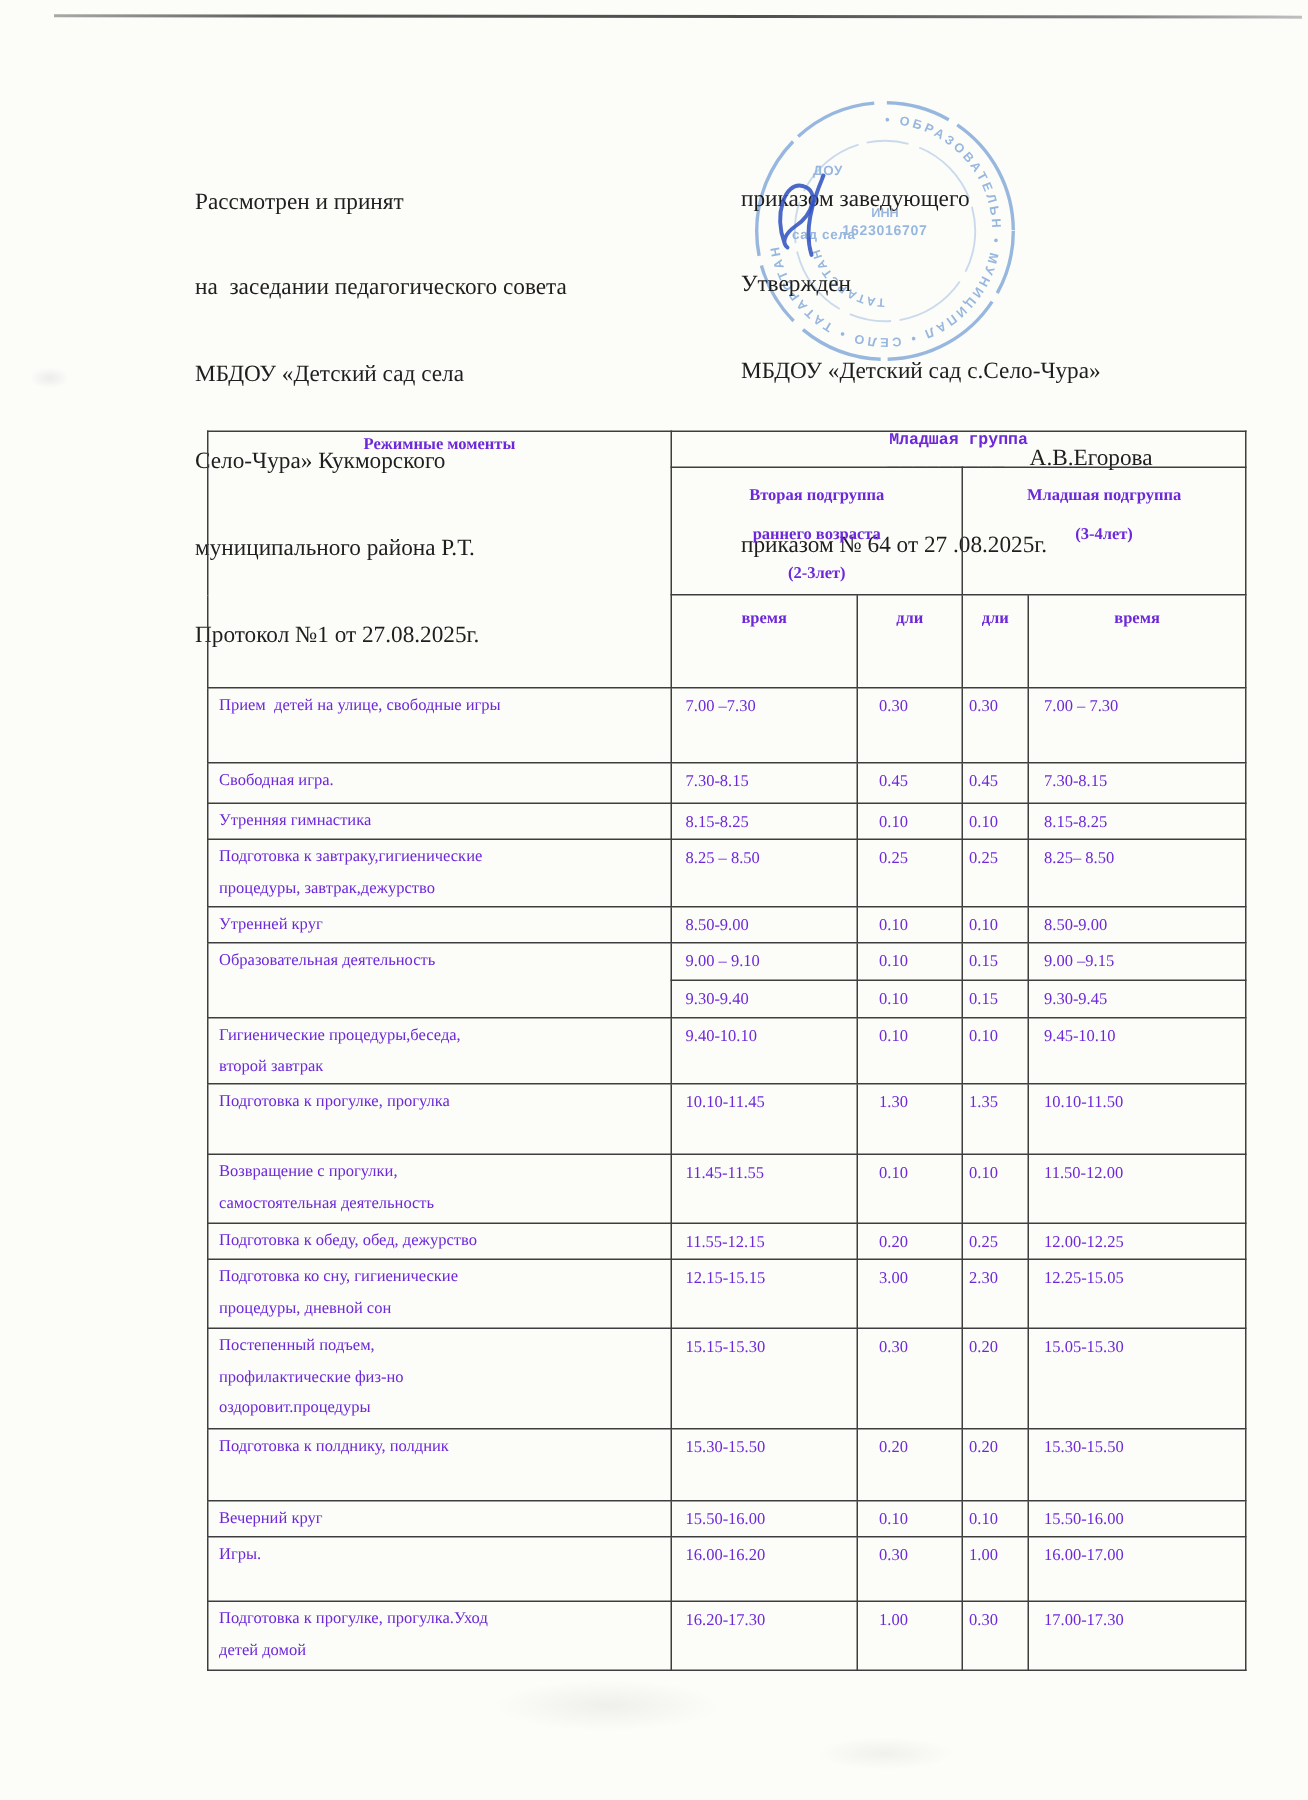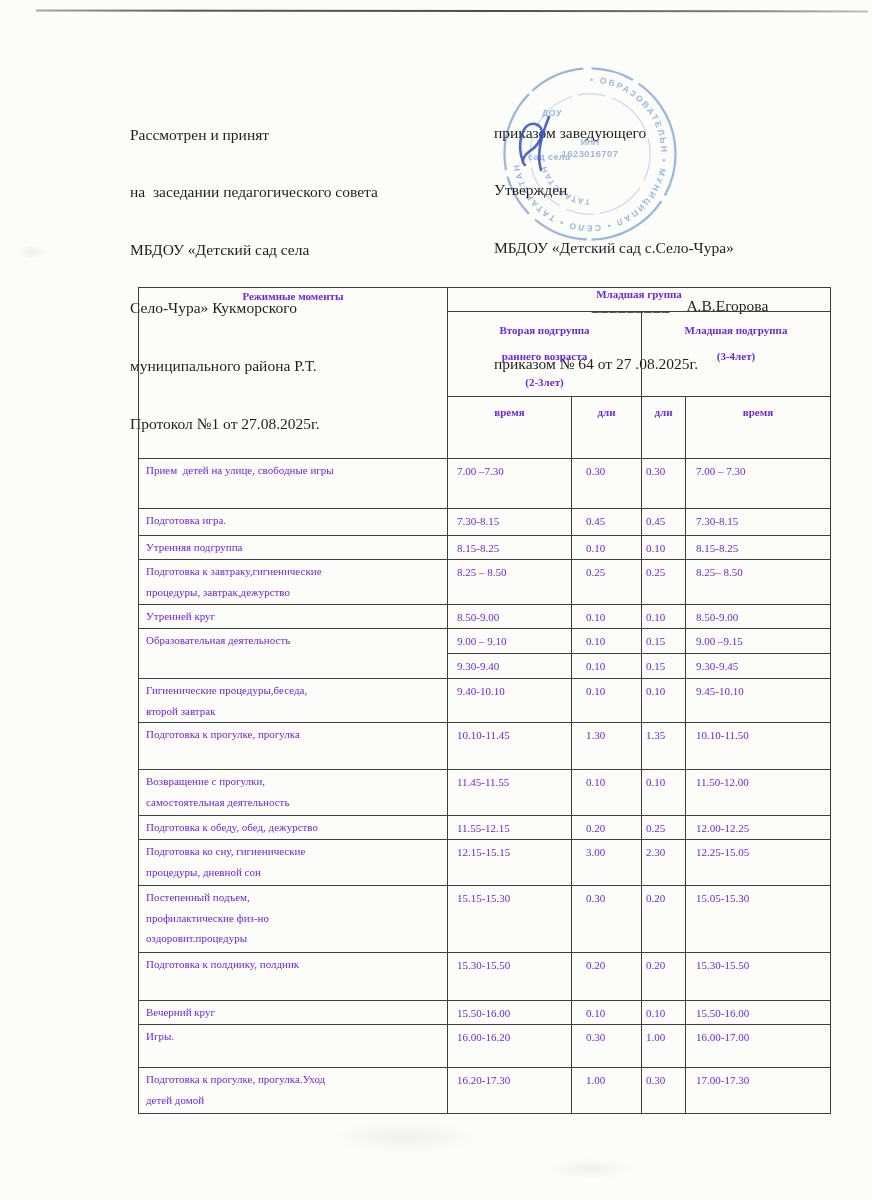--- a/index.html
+++ b/index.html
@@ -38,21 +38,21 @@
 
   .doc-title{position:absolute;left:134px;top:244px;width:700px;text-align:center;
     font-weight:bold;font-size:17px;line-height:20.5px;z-index:3;}
 
   table.schedule{position:absolute;left:138px;top:287px;width:692px;z-index:3;
     border-collapse:collapse;table-layout:fixed;font-size:11px;color:#6d28d9;}
   .schedule td,.schedule th{border:1.6px solid #3e3e3e;vertical-align:top;
     font-weight:normal;text-align:left;overflow:hidden;}
   .schedule .hdr{font-weight:bold;text-align:center;white-space:pre-wrap;}
   .h-moments{vertical-align:top;padding-top:2px;}
-  .h-group{vertical-align:middle;padding:0;}
+  .h-group{vertical-align:middle;padding:0;font-family:Liberation Mono, monospace;}
   .h-sub{padding-top:5px;line-height:26px;}
   .h-td{padding-top:9px;font-family:Liberation Serif, serif;}
   .c-act{padding:1px 4px 1px 7px;line-height:20.5px;white-space:pre-wrap;}
   .c-t1{padding:2px 2px 1px 9px;line-height:20px;}
   .c-d1{padding:2px 2px 1px 14px;line-height:20px;}
   .c-d2{padding:2px 1px 1px 4px;line-height:20px;}
   .c-t2{padding:2px 2px 1px 10px;line-height:20px;}
 </style>
 </head>
 <body>
@@ -132,28 +132,28 @@
       </tr>
 
       <tr style="height:50px">
         <td class="c-act">Прием  детей на улице, свободные игры</td>
         <td class="c-t1">7.00 –7.30</td>
         <td class="c-d1">0.30</td>
         <td class="c-d2">0.30</td>
         <td class="c-t2">7.00 – 7.30</td>
       </tr>
       <tr style="height:27px">
-        <td class="c-act">Подготовка игра.</td>
+        <td class="c-act">Свободная игра.</td>
         <td class="c-t1">7.30-8.15</td>
         <td class="c-d1">0.45</td>
         <td class="c-d2">0.45</td>
         <td class="c-t2">7.30-8.15</td>
       </tr>
       <tr style="height:24px">
-        <td class="c-act">Утренняя подгруппа</td>
+        <td class="c-act">Утренняя гимнастика</td>
         <td class="c-t1">8.15-8.25</td>
         <td class="c-d1">0.10</td>
         <td class="c-d2">0.10</td>
         <td class="c-t2">8.15-8.25</td>
       </tr>
       <tr style="height:45px">
         <td class="c-act">Подготовка к завтраку,гигиенические
 процедуры, завтрак,дежурство</td>
         <td class="c-t1">8.25 – 8.50</td>
         <td class="c-d1">0.25</td>

